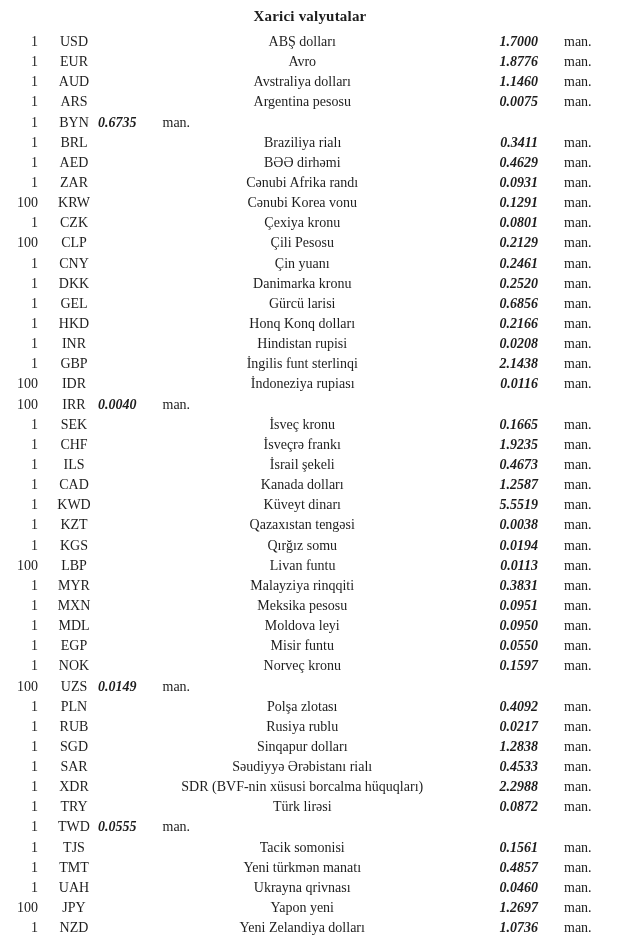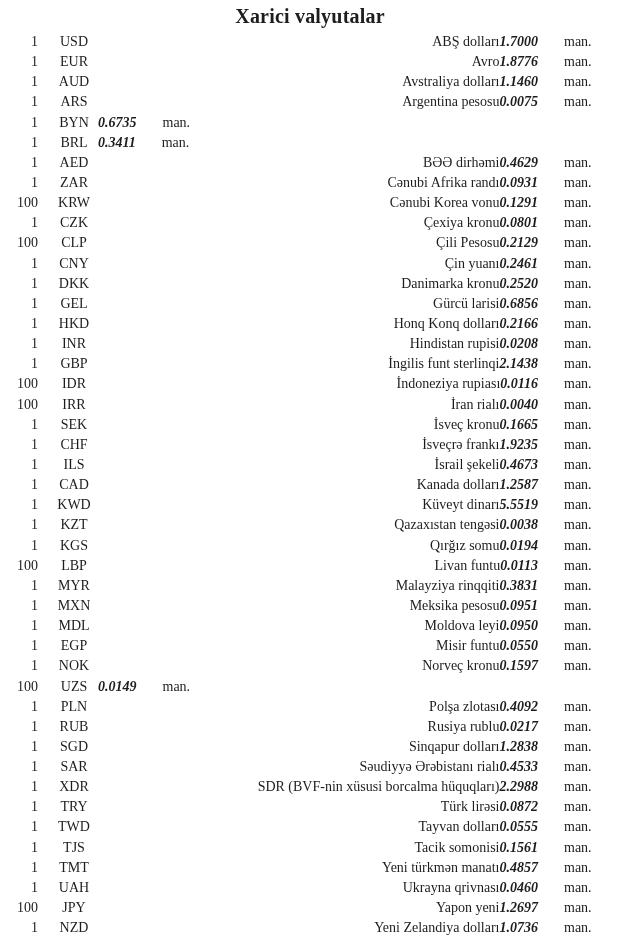--- a/index.html
+++ b/index.html
@@ -16,21 +16,21 @@
   }
   .page {
     box-sizing: border-box;
     width: 620px;
     height: 952px;
     padding-top: 7px;
   }
   .title {
     text-align: center;
     font-weight: bold;
-    font-size: 20px;
+    font-size: 15px;
     line-height: 18px;
     margin-bottom: 7px;
     letter-spacing: 0.2px;
   }
   .rows {}
   .row {
     display: flex;
     align-items: baseline;
     height: 20.15px;
     line-height: 20.15px;
@@ -45,21 +45,21 @@
   .code {
     flex: none;
     width: 48px;
     margin-left: 12px;
     text-align: center;
   }
   .name {
     flex: 1;
     margin-left: 7px;
     overflow: hidden;
-    text-align: right;
+    text-align: center;
   }
   .rate {
     flex: none;
     text-align: right;
     font-weight: bold;
     font-style: italic;
   }
   .unit {
     flex: none;
     width: 36px;
@@ -109,20 +109,21 @@
   <div class="row">
     <span class="qty">1</span>
     <span class="code">BYN</span>
     <span class="rate">0.6735</span>
     <span class="unit">man.</span>
   </div>
 
   <div class="row">
     <span class="qty">1</span>
     <span class="code">BRL</span>
+    <span class="name">Braziliya rialı</span>
     <span class="rate">0.3411</span>
     <span class="unit">man.</span>
   </div>
 
   <div class="row">
     <span class="qty">1</span>
     <span class="code">AED</span>
     <span class="name">BƏƏ dirhəmi</span>
     <span class="rate">0.4629</span>
     <span class="unit">man.</span>
@@ -212,21 +213,20 @@
     <span class="qty">100</span>
     <span class="code">IDR</span>
     <span class="name">İndoneziya rupiası</span>
     <span class="rate">0.0116</span>
     <span class="unit">man.</span>
   </div>
 
   <div class="row">
     <span class="qty">100</span>
     <span class="code">IRR</span>
-    <span class="name">İran rialı</span>
     <span class="rate">0.0040</span>
     <span class="unit">man.</span>
   </div>
 
   <div class="row">
     <span class="qty">1</span>
     <span class="code">SEK</span>
     <span class="name">İsveç kronu</span>
     <span class="rate">0.1665</span>
     <span class="unit">man.</span>
@@ -379,21 +379,20 @@
     <span class="qty">1</span>
     <span class="code">TRY</span>
     <span class="name">Türk lirəsi</span>
     <span class="rate">0.0872</span>
     <span class="unit">man.</span>
   </div>
 
   <div class="row">
     <span class="qty">1</span>
     <span class="code">TWD</span>
-    <span class="name">Tayvan dolları</span>
     <span class="rate">0.0555</span>
     <span class="unit">man.</span>
   </div>
 
   <div class="row">
     <span class="qty">1</span>
     <span class="code">TJS</span>
     <span class="name">Tacik somonisi</span>
     <span class="rate">0.1561</span>
     <span class="unit">man.</span>

